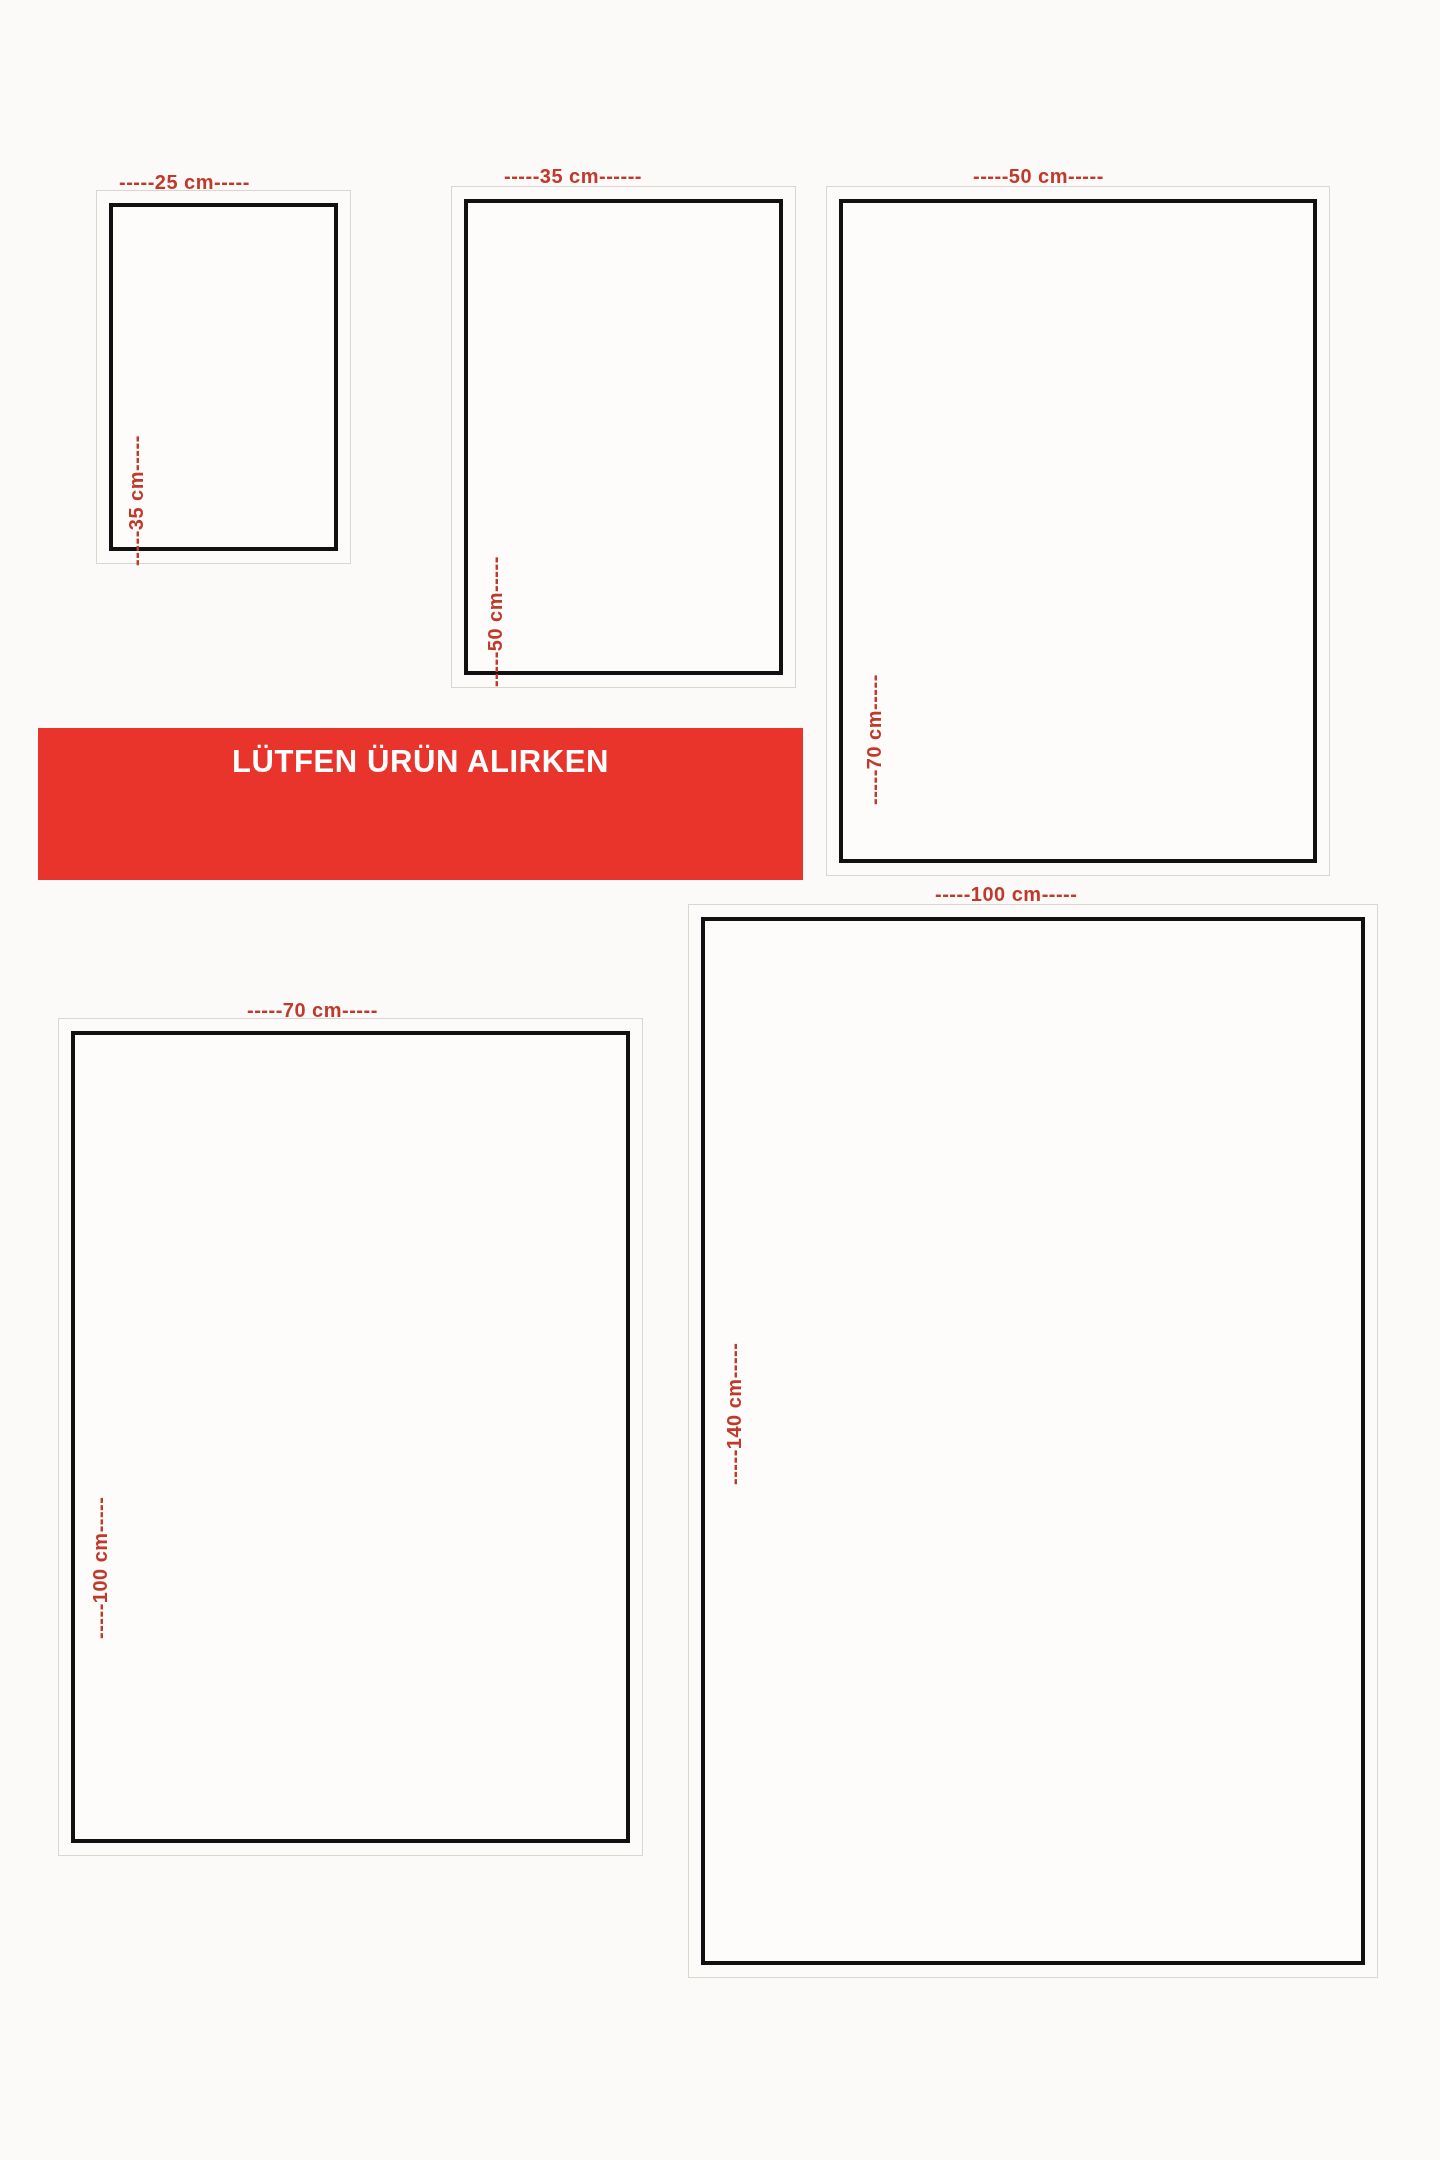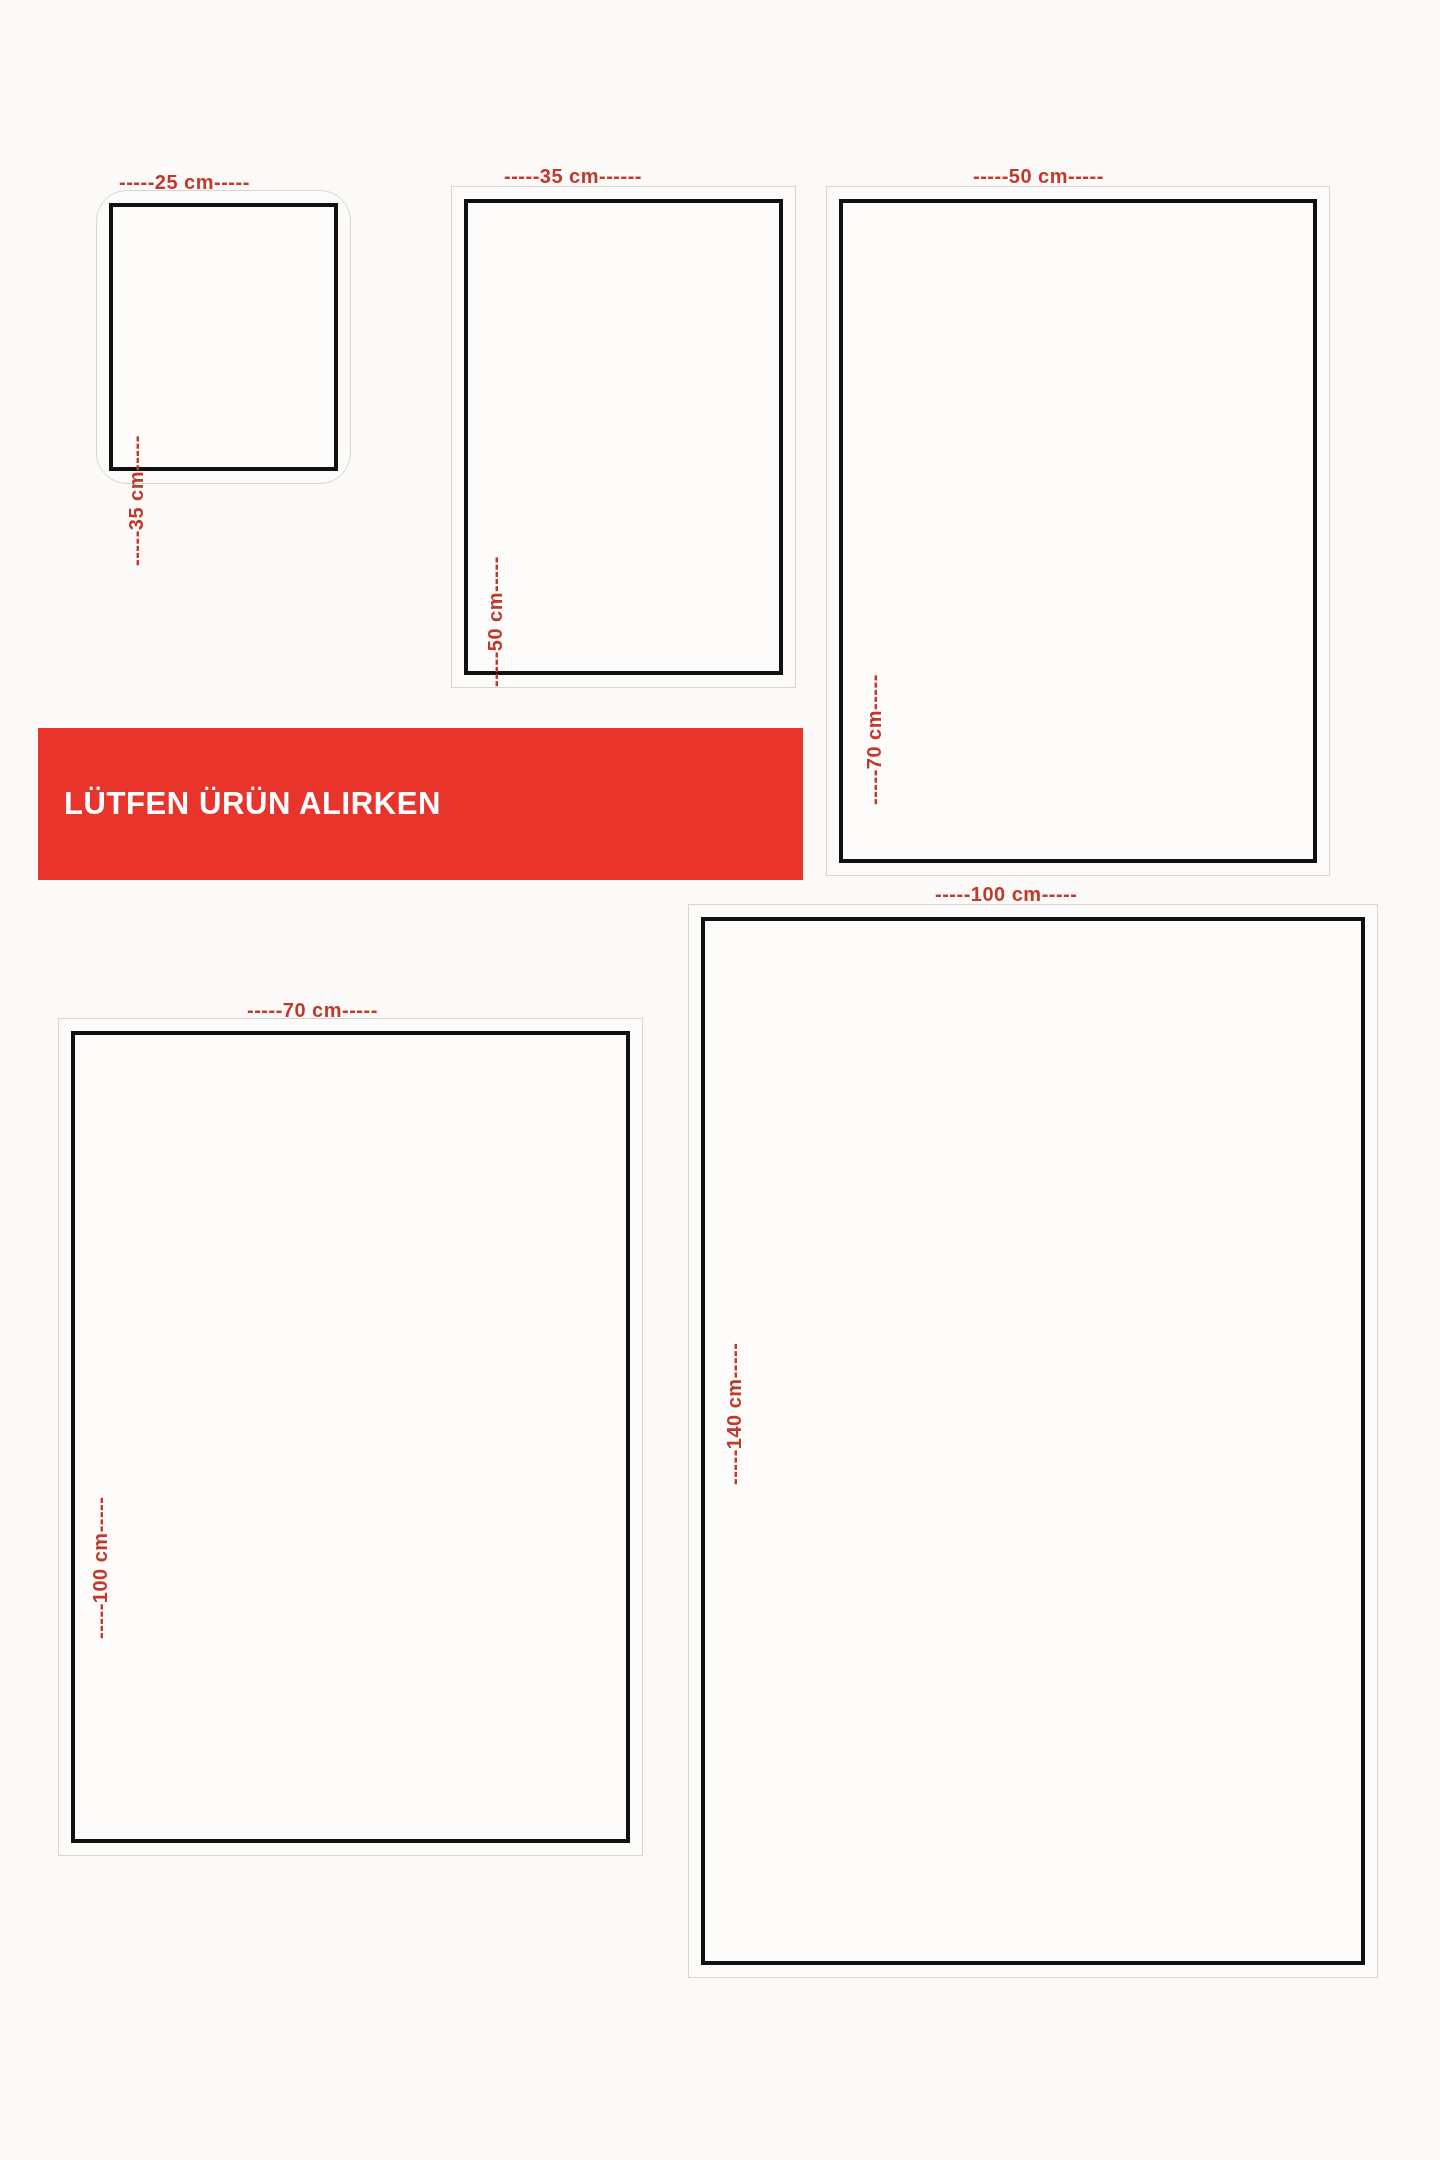--- a/index.html
+++ b/index.html
@@ -56,39 +56,39 @@
     transform: rotate(-90deg);
   }
 
   
   .notice {
     position: absolute;
     background: #e8342a;
     color: #ffffff;
     box-sizing: border-box;
     display: flex;
-    flex-direction: column;
+    flex-direction: row;
     justify-content: center;
     padding: 14px 26px;
   }
   .notice .line {
     font-size: 31px;
     font-weight: bold;
     letter-spacing: 0.6px;
     line-height: 1.28;
     font-family: "Liberation Sans", sans-serif;
     white-space: nowrap;
   }
 </style>
 </head>
 <body>
 
 <div id="canvas">
 
-  <div class="frame" style="left:96px; top:190px; width:255px; height:294px;border-radius:31px;">
+  <div class="frame" style="left:96px; top:190px; width:255px; height:374px;">
     <div class="inner"></div>
     <div class="dim" style="left:22px; top:-20px;">-----25 cm-----</div>
     <div class="dim vertical" style="left:28px; top:375px;">-----35 cm-----</div>
   </div>
 
   <div class="frame" style="left:416px; top:186px; width:345px; height:502px;margin-left:35px;">
     <div class="inner"></div>
     <div class="dim" style="left:52px; top:-22px;">-----35 cm------</div>
     <div class="dim vertical" style="left:32px; top:500px;">-----50 cm-----</div>
   </div>

